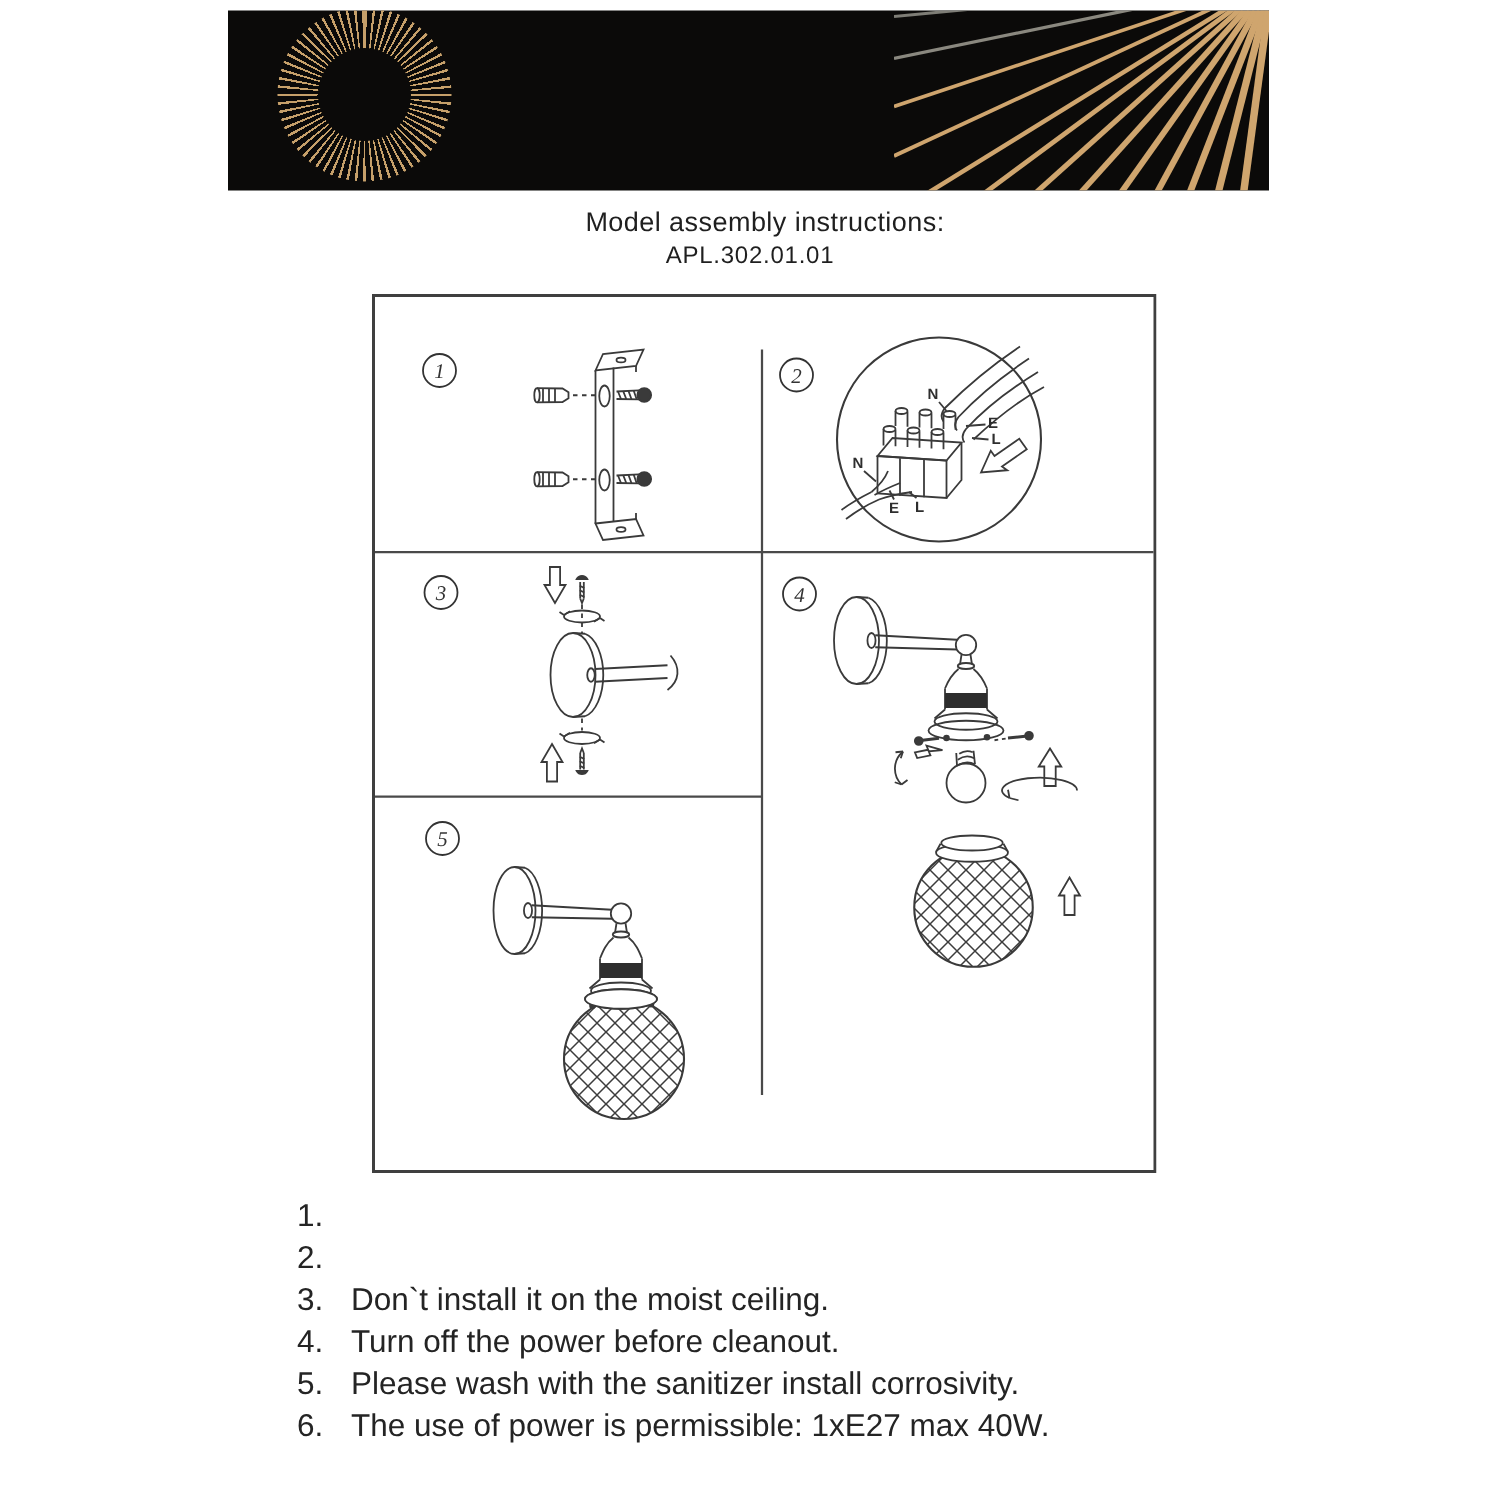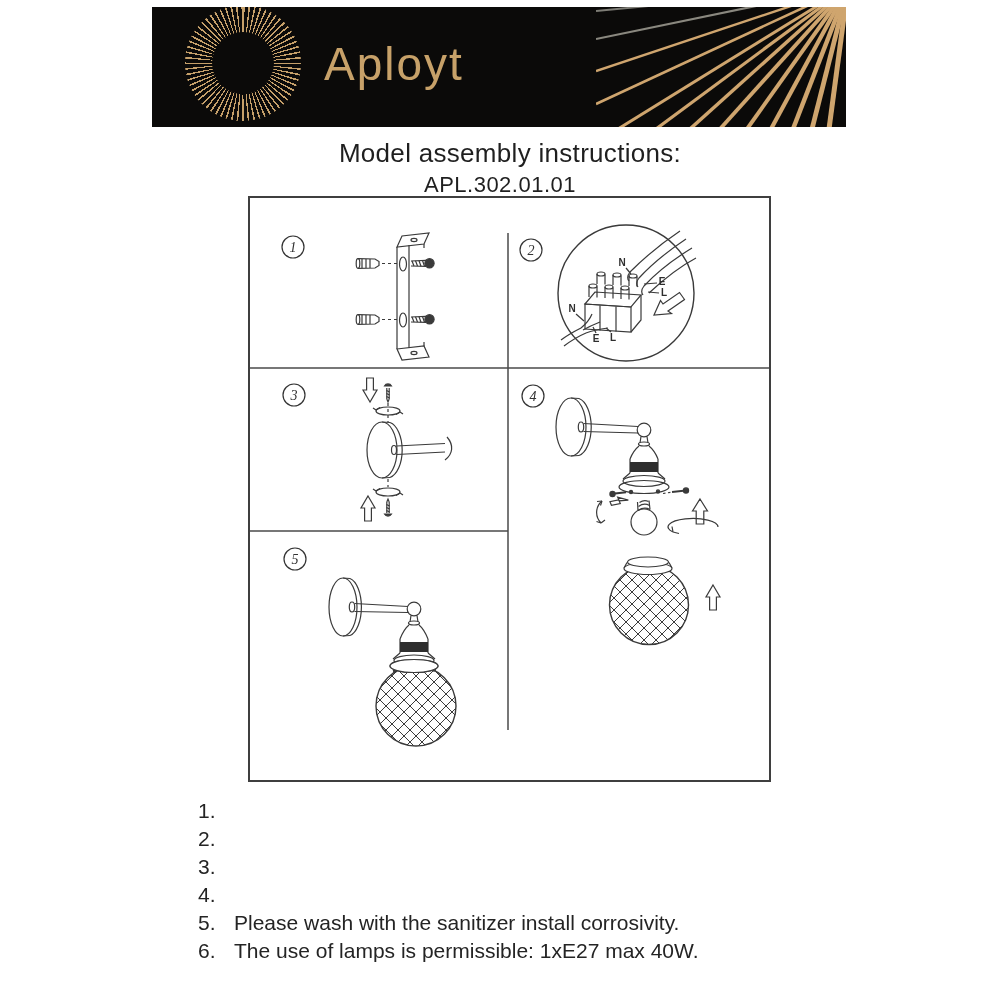--- a/index.html
+++ b/index.html
@@ -12,43 +12,42 @@
   .sunburst { position:absolute; left:33px; top:-2px; width:116px; height:116px; border-radius:50%;
     background:repeating-conic-gradient(#c6a06a 0deg 1.7deg, rgba(0,0,0,0) 1.7deg 5.6deg); }
   .sunburst::after { content:""; position:absolute; left:27px; top:27px; width:62px; height:62px;
     border-radius:50%; background:#0b0a09; }
   .brand { position:absolute; left:172px; top:30px; width:300px;
     color:#c7a169; font-size:46px; font-weight:400; letter-spacing:2px; }
   .rays { position:absolute; right:0; top:0; }
 
   
   .title-block { position:absolute; left:0; top:138px; width:1000px; text-align:center; color:#1f1f1f; }
-  .title-line1 { font-size:26px; letter-spacing:.3px;padding-left:20px; }
-  .title-line2 { font-size:22px; margin-top:3px; letter-spacing:.5px; }
+  .title-line1 { font-size:18px; letter-spacing:.3px;padding-left:20px; }
+  .title-line2 { font-size:16px; margin-top:3px; letter-spacing:.5px; }
 
   
   .diagram { position:absolute; left:248px; top:196px; width:523px; height:586px; }
   .diagram svg { display:block; }
   text.step-num { font-family:"Liberation Serif", serif; font-size:14px; fill:#333; font-style:italic; }
   text.wire-label { font-family:"Liberation Sans", sans-serif; font-size:10px; fill:#2e2e2e; font-weight:bold; }
 
   
   .instructions { position:absolute; left:198px; top:797px; margin:0; padding:0; list-style:none;
     color:#242424; font-size:21px; }
   .instructions li { display:flex; line-height:28px; }
   .instructions .num { width:36px; flex:0 0 36px; }
 </style>
 </head>
 <body>
 
 <div class="page">
 
   <header class="banner">
     <div class="sunburst"></div>
-    <div class="brand">Aployt</div>
     <svg class="rays" width="250" height="120" viewBox="0 0 250 120">
       <g stroke="#cfa56e" fill="none">
         <line x1="252" y1="-20" x2="0" y2="4" stroke="#7e7d76" stroke-width="2"></line>
         <line x1="252" y1="-20" x2="0" y2="32" stroke="#8a887f" stroke-width="2.2"></line>
         <line x1="252" y1="-20" x2="0" y2="64" stroke-width="2.4"></line>
         <line x1="252" y1="-20" x2="0" y2="97" stroke-width="2.6"></line>
         <line x1="252" y1="-20" x2="22" y2="122" stroke-width="3"></line>
         <line x1="252" y1="-20" x2="60" y2="122" stroke-width="3.2"></line>
         <line x1="252" y1="-20" x2="94" y2="122" stroke-width="3.5"></line>
         <line x1="252" y1="-20" x2="124" y2="122" stroke-width="3.8"></line>
@@ -323,27 +322,29 @@
 
   <ol class="instructions">
     <li>
         <span class="num">1.</span>
       </li>
     <li>
         <span class="num">2.</span>
       </li>
     <li>
         <span class="num">3.</span>
+        <span class="txt">Don`t install it on the moist ceiling.</span>
       </li>
     <li>
         <span class="num">4.</span>
+        <span class="txt">Turn off the power before cleanout.</span>
       </li>
     <li>
         <span class="num">5.</span>
         <span class="txt">Please wash with the sanitizer install corrosivity.</span>
       </li>
     <li>
         <span class="num">6.</span>
-        <span class="txt">The use of lamps is permissible: 1xE27 max 40W.</span>
+        <span class="txt">The use of power is permissible: 1xE27 max 40W.</span>
       </li>
   </ol>
 
 </div>
 
 </body></html>

